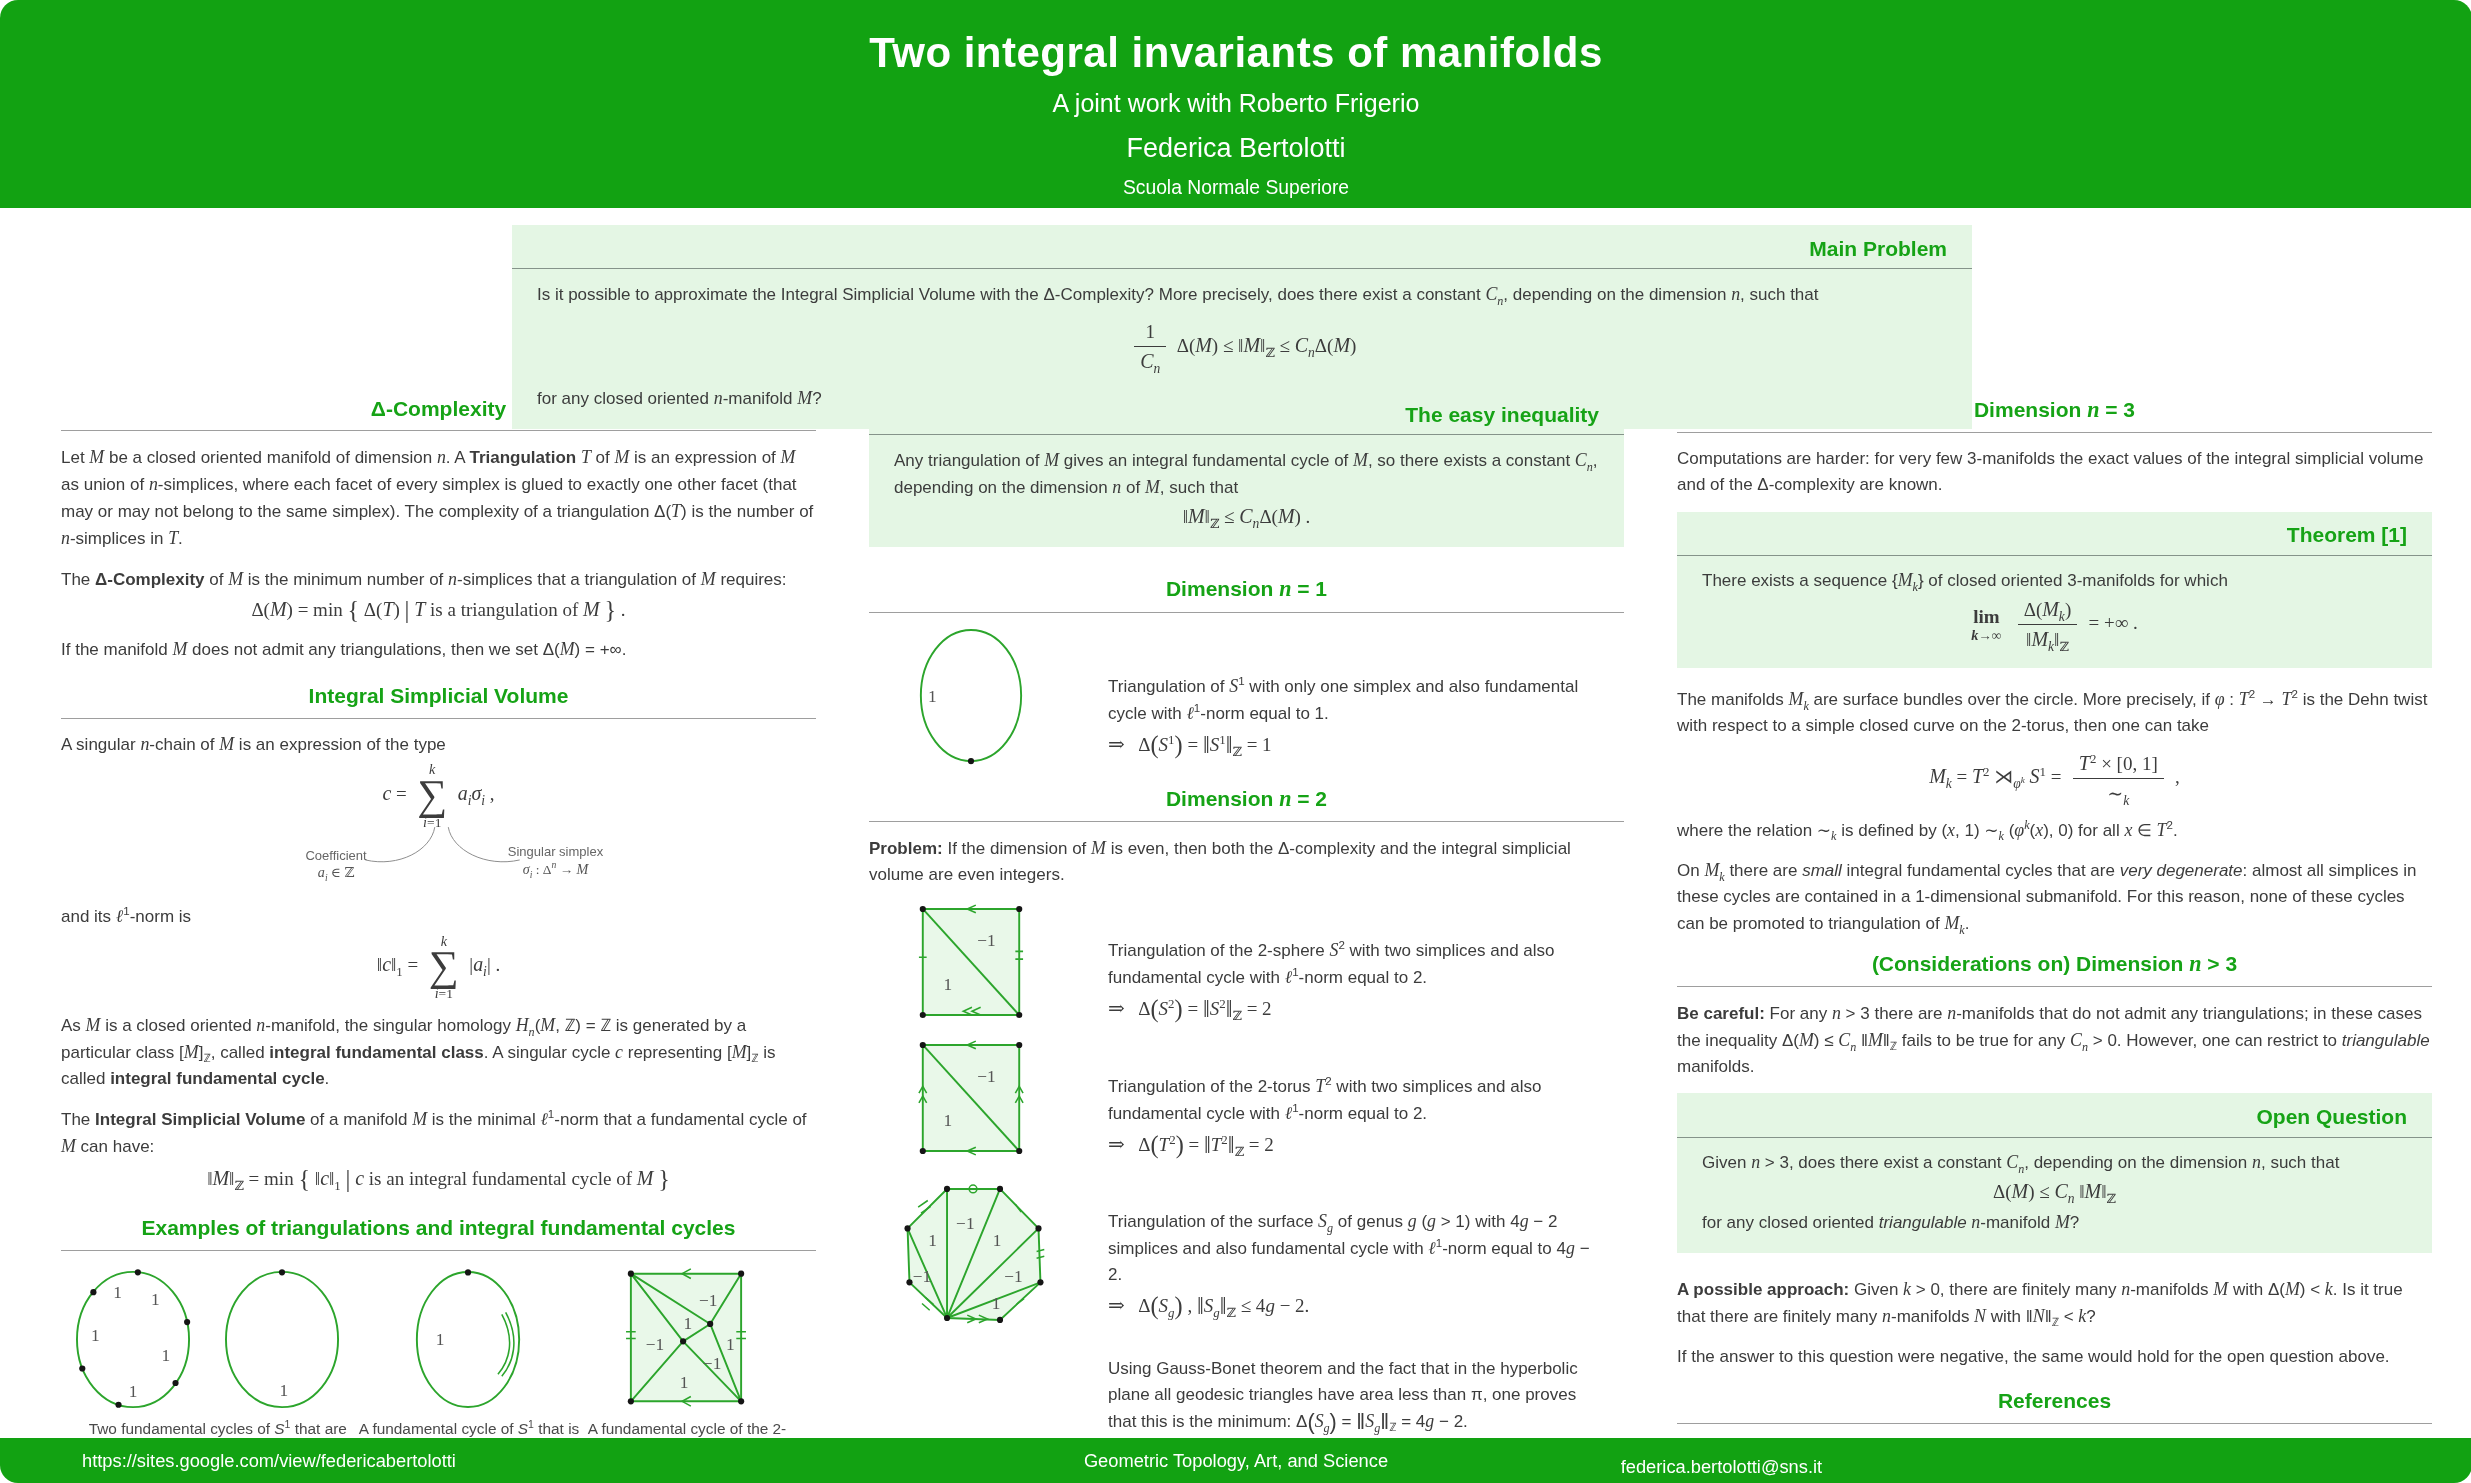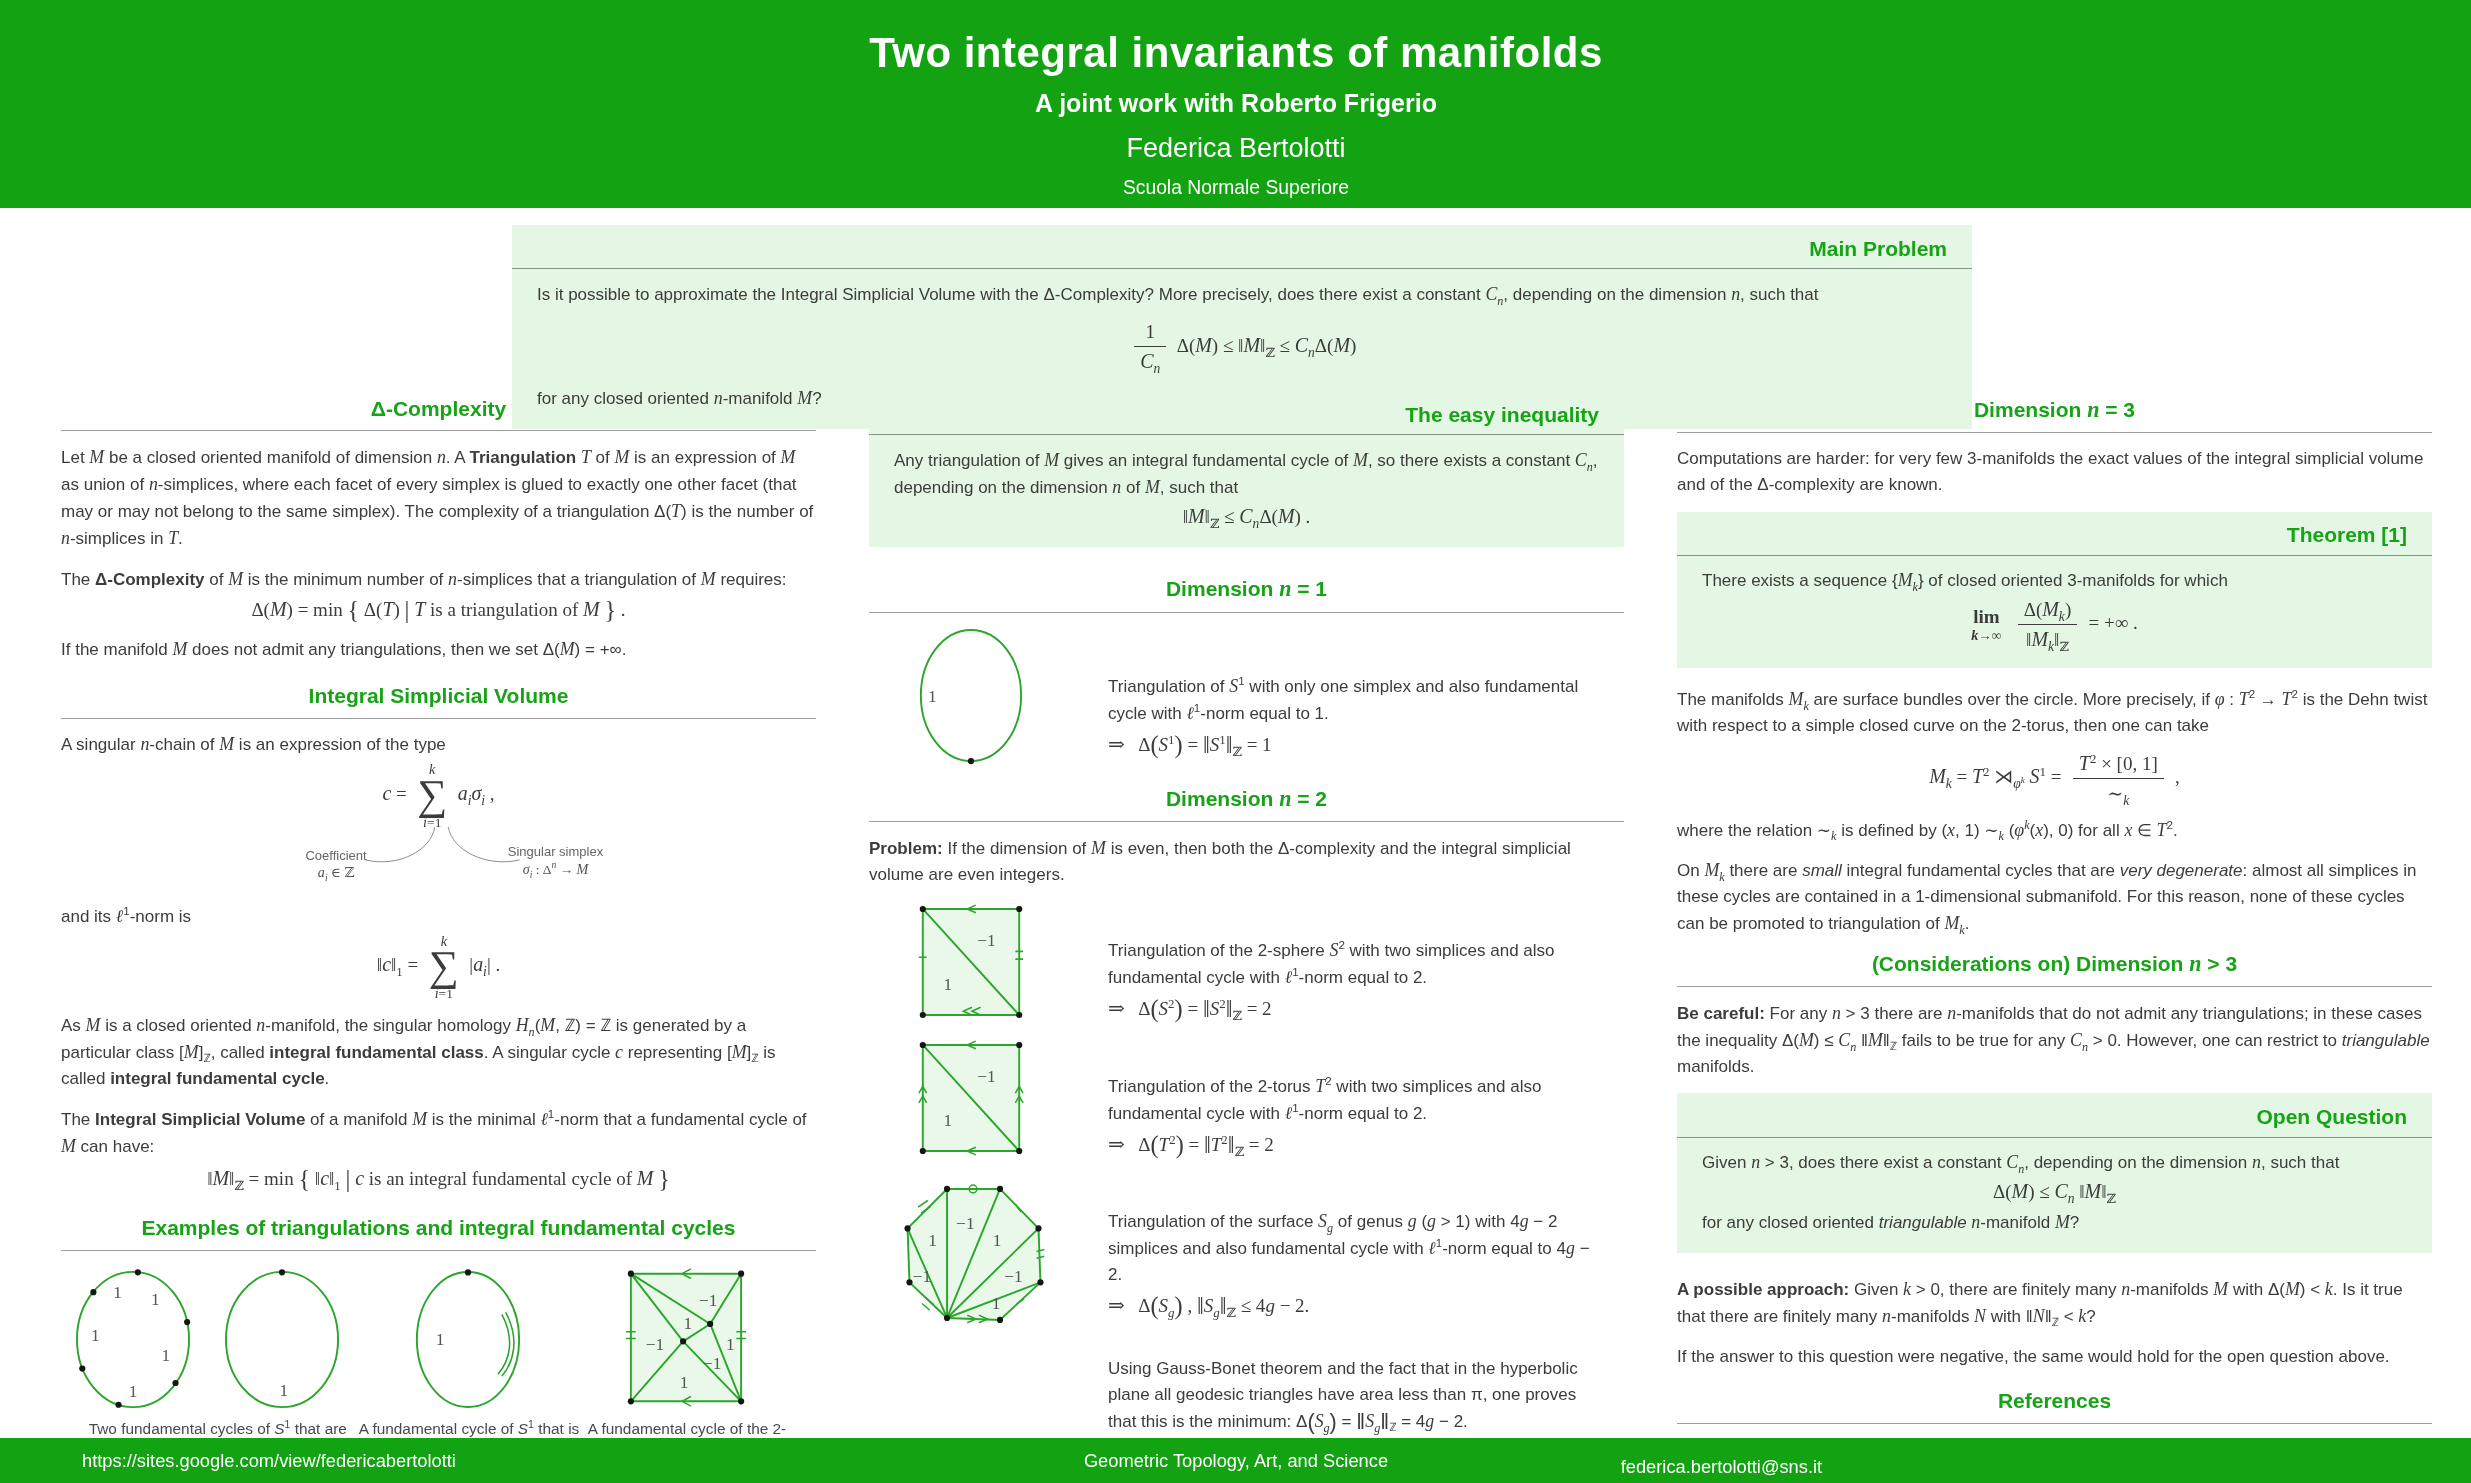--- a/index.html
+++ b/index.html
@@ -1,22 +1,22 @@
 <!DOCTYPE html>
 <html><head>
 <meta charset="utf-8">
 <style>
   html,body{margin:0;padding:0;background:#fff;}
   .poster{position:relative;width:2472px;height:1483px;background:#ffffff;overflow:hidden;
-          font-family:"Liberation Sans",sans-serif;color:#3c3c3c;}
+          font-family:"Liberation Sans",sans-serif;color:#3c3c3c;border-radius:18px;}
   
   .band{position:absolute;left:0;width:2472px;background:#12A212;color:#fff;box-sizing:border-box;}
   .band-top{top:0;height:208px;text-align:center;}
   .band-top h1{margin:0;padding-top:29px;font-size:42px;font-weight:bold;letter-spacing:0.5px;}
-  .hdr-sub{margin-top:11.6px;font-size:25px;font-weight:bold;}
+  .hdr-sub{margin-top:11.6px;font-size:25px;font-weight:normal;}
   .hdr-author{margin-top:15.4px;font-size:27px;font-weight:normal;}
   .hdr-inst{margin-top:13.5px;font-size:19.3px;}
   .band-bottom{top:1438px;height:45px;display:flex;align-items:center;padding:12px 82px;}
   .band-bottom span{font-size:18.3px;}
   .f-left{flex:1;text-align:left;}
   .f-center{flex:1;text-align:center;}
   .f-right{flex:1;text-align:left;margin-top:12px;}
   
   .box{background:#E4F6E4;box-sizing:border-box;padding:9.7px 25px 15.4px;}
   .boxtitle{margin:1.9px 0 7.7px;text-align:right;color:#16A316;font-size:21px;font-weight:bold;}

